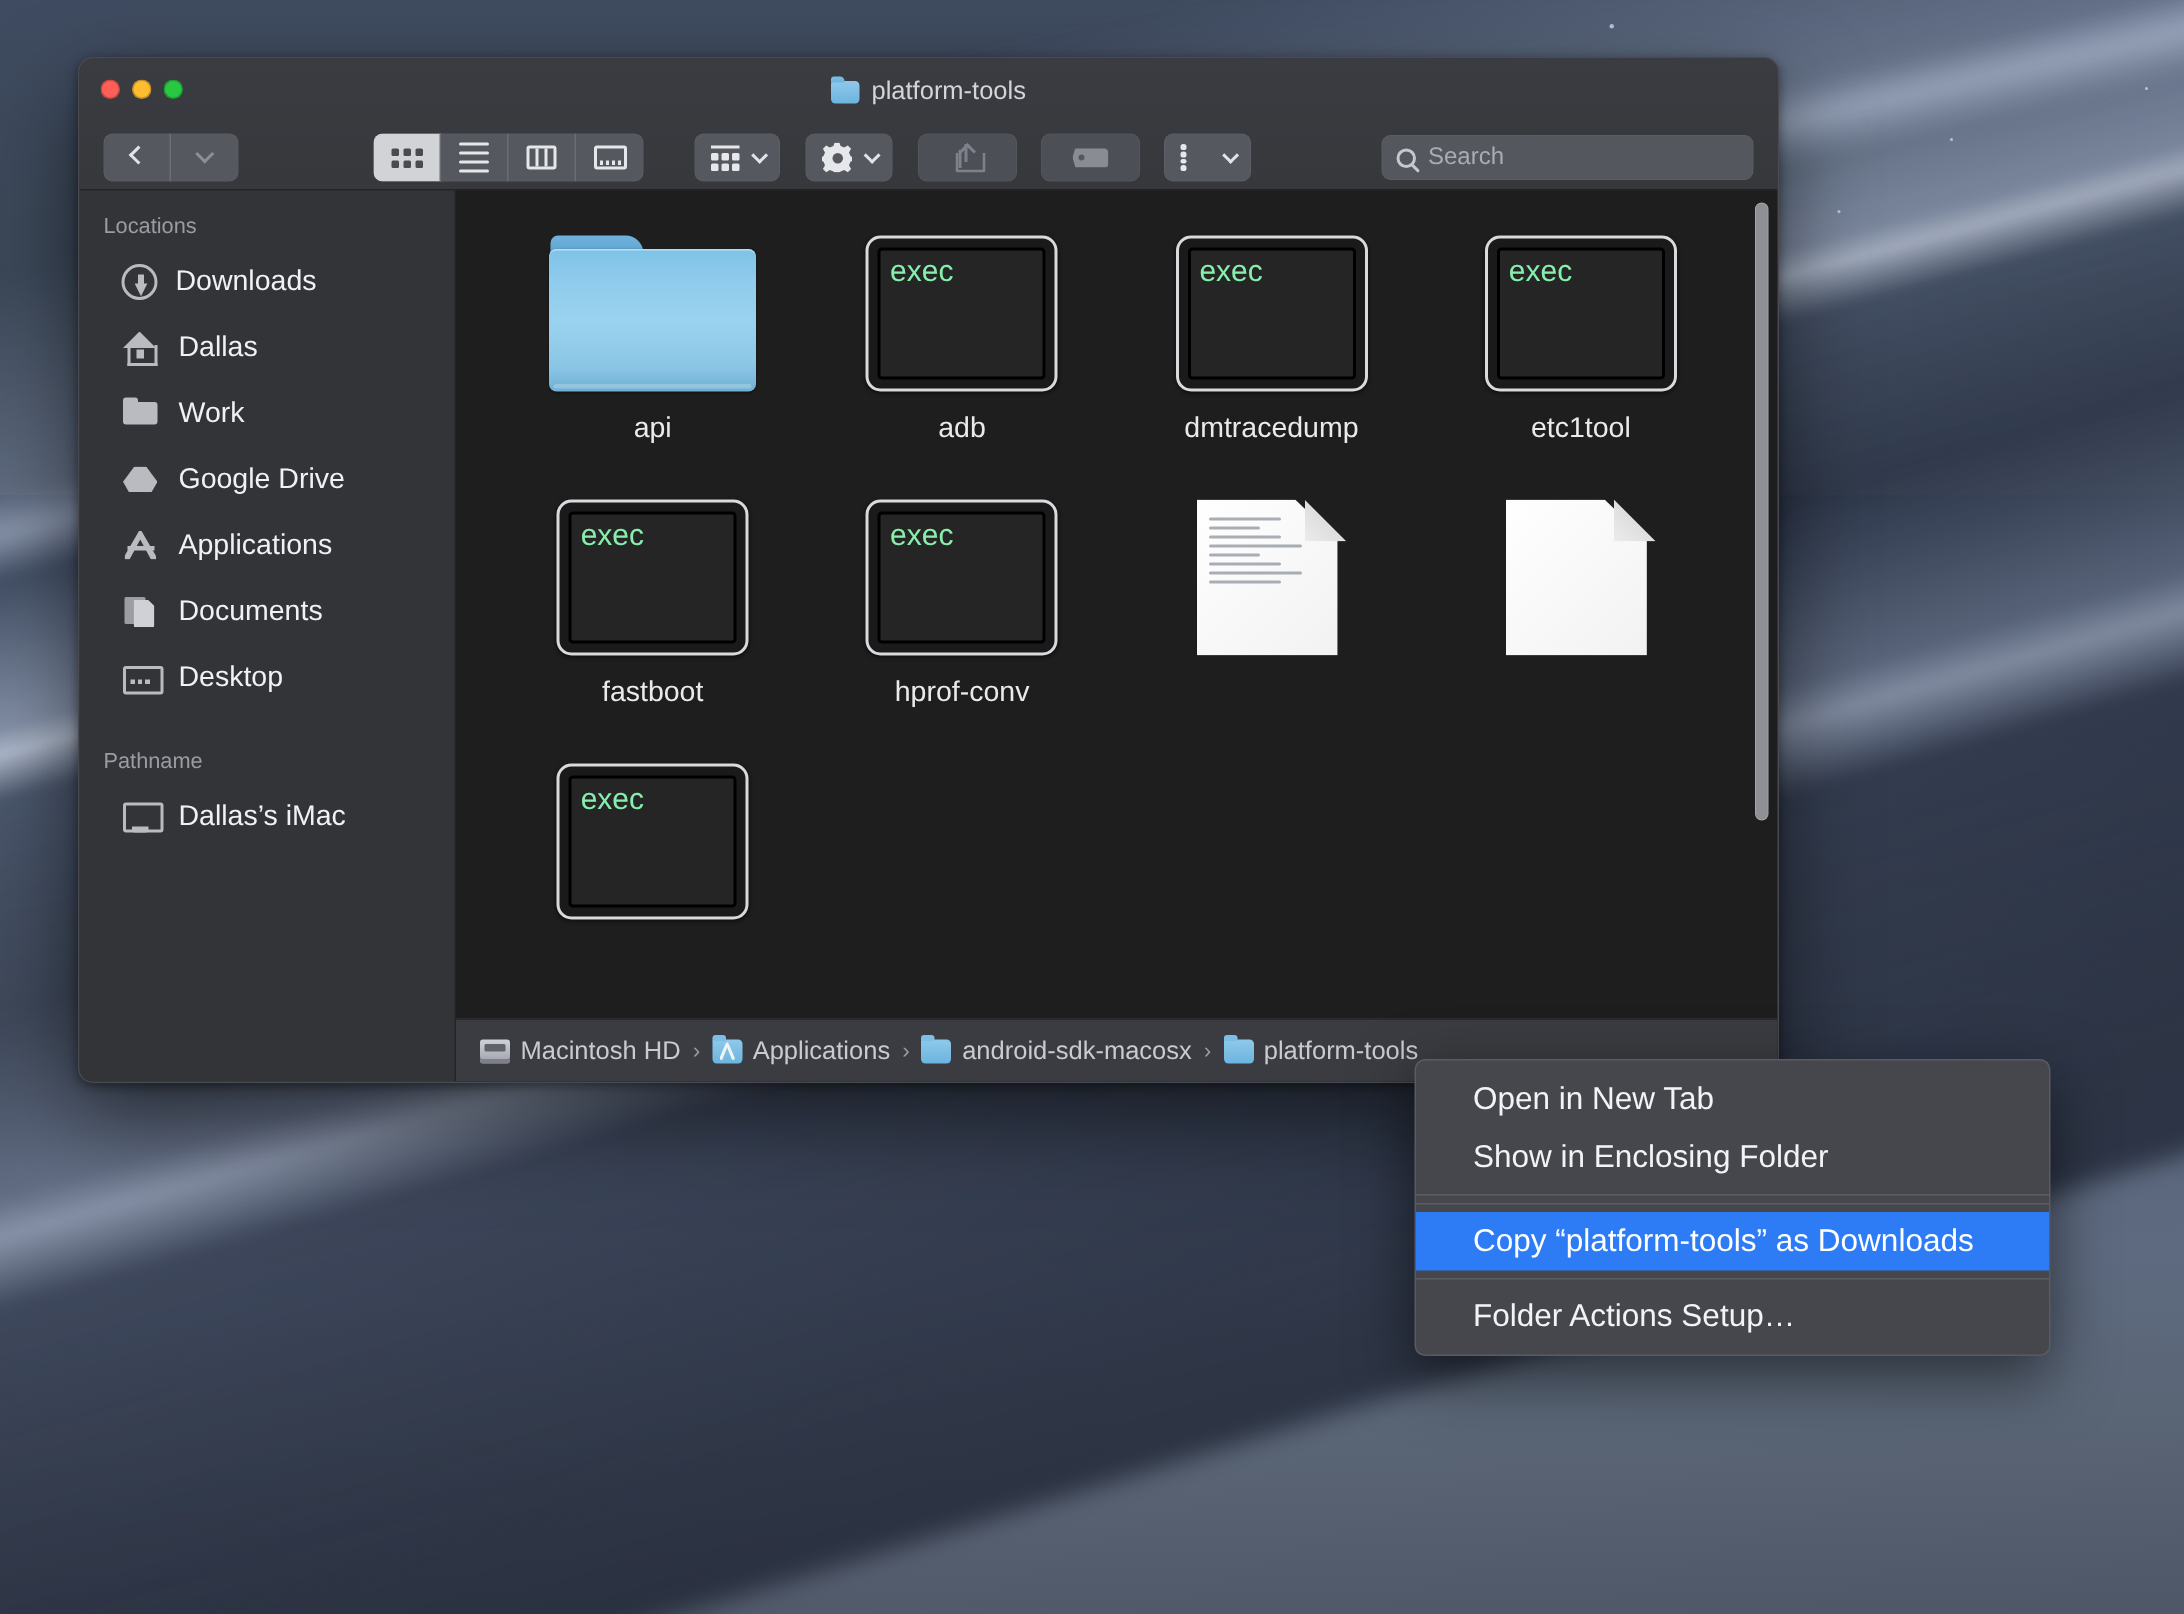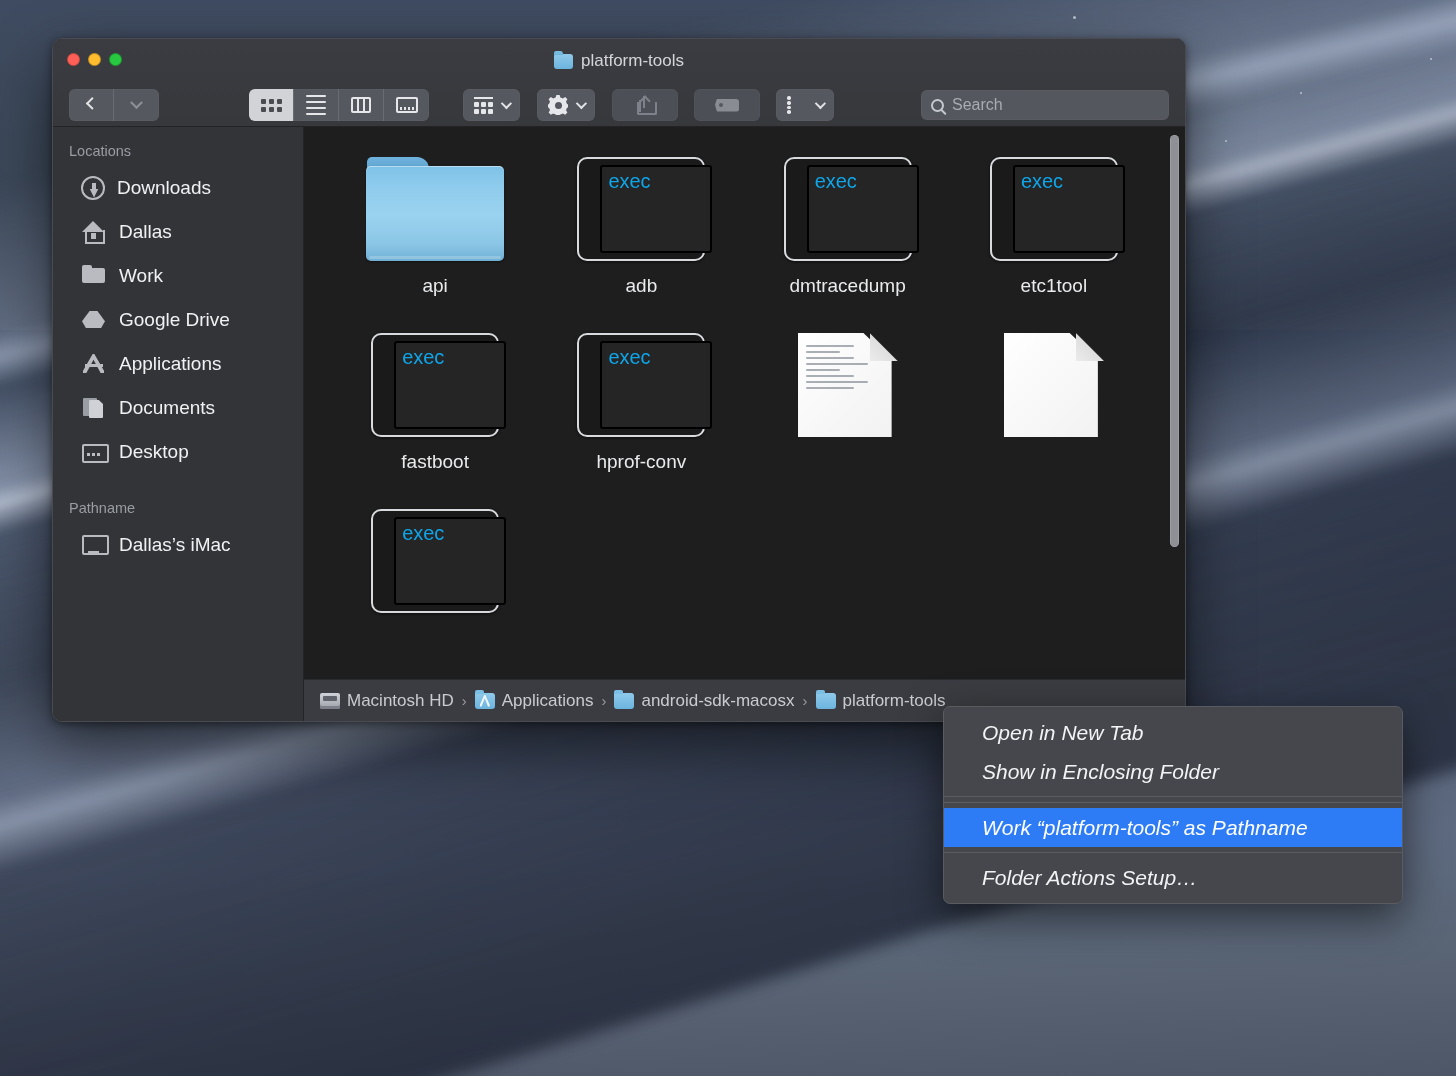--- a/index.html
+++ b/index.html
@@ -346,25 +346,24 @@
     border-radius: 10px;
     background: #1a1a1a;
     padding: 6px;
     box-shadow: 0 1px 3px rgba(0,0,0,.6);
   }
   .exec-inner {
     width: 100%; height: 100%;
     background: #252525;
     border: 2px solid #000;
     border-radius: 3px;
-    color: #0ea5e9;
+    color: #86efac;
     font-family: "Liberation Sans", sans-serif;
     font-size: 20px;
     padding: 3px 0 0 6px;
-    margin-left: 15px;
   }
 
   .doc-ico {
     width: 100px; height: 104px; position: relative;
   }
   .doc-page {
     position:absolute; left:0; top:0; width:94px; height:104px;
     background: linear-gradient(135deg,#ffffff 0%,#f2f2f2 100%);
     clip-path: polygon(0 0, 70% 0, 100% 26%, 100% 100%, 0 100%);
     box-shadow: 0 1px 3px rgba(0,0,0,.5);
@@ -409,28 +408,27 @@
   .ci-apps::after{content:'';position:absolute;left:5px;top:2px;width:10px;height:12px;
     background:#eef4f8;
     clip-path:polygon(46% 0,54% 0,100% 88%,100% 100%,82% 100%,50% 32%,18% 100%,0 100%,0 88%);}
   .ci-apps::before{content:'';position:absolute;left:0;top:-3px;width:9px;height:4px;
     background:#7cbfe4;border-radius:2px 2px 0 0;}
 
   
   #ctxmenu {
     position: absolute;
     left: 943px; top: 706px;
-    width: 460px;
+    width: 424px;
     background: #46474c;
     border: 1px solid #5a5b61;
     border-radius: 7px;
     box-shadow: 0 14px 42px rgba(0,0,0,.55);
     padding: 6px 0;
     overflow: hidden;
-    font-style: italic;
   }
   .mi {
     height: 39px;
     display: flex; align-items: center;
     padding-left: 38px;
     color: #f2f3f5;
     font-size: 21px;
     cursor: default;
   }
   .mi.hl { background: #2d7cf6; color: #ffffff; }
@@ -724,17 +722,17 @@
         </div>
       </div>
     </div>
   </div>
 
   <div id="ctxmenu">
     <div class="mi">Open in New Tab</div>
     <div class="mi">Show in Enclosing Folder</div>
     <div class="mdiv"></div>
     <div class="mdiv"></div>
-    <div class="mi hl">Work “platform-tools” as Pathname</div>
+    <div class="mi hl">Copy “platform-tools” as Downloads</div>
     <div class="mdiv"></div>
     <div class="mi">Folder Actions Setup…</div>
   </div>
 </div>
 
 </body></html>

